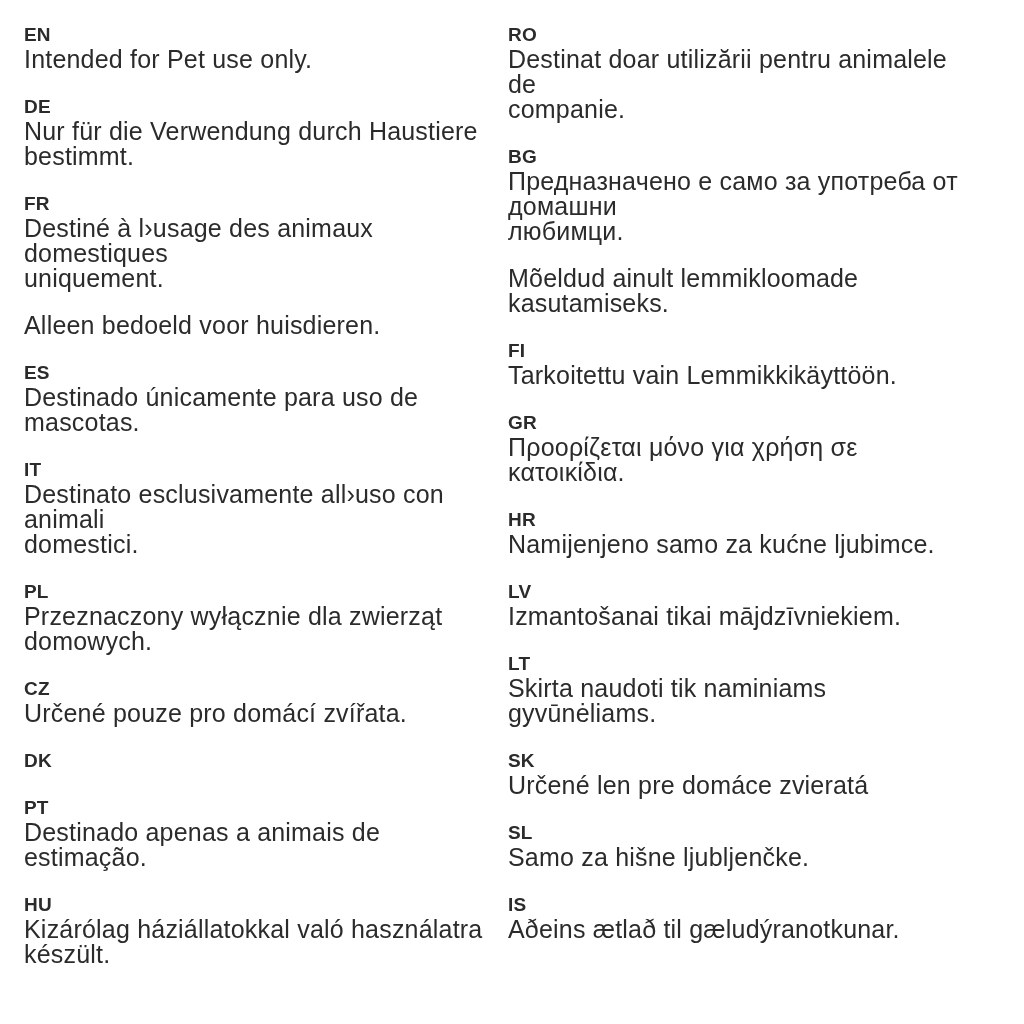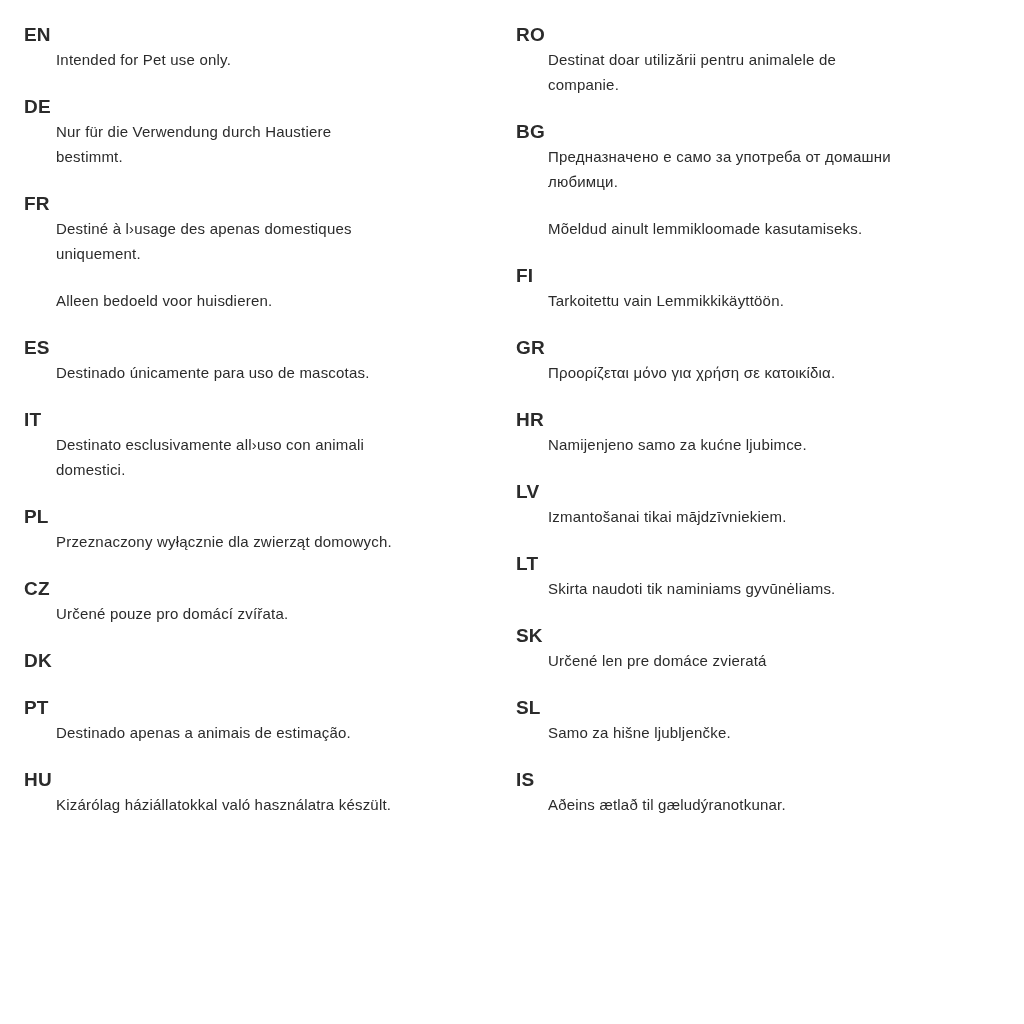--- a/index.html
+++ b/index.html
@@ -13,41 +13,40 @@
     overflow: hidden;
     font-family: "Liberation Sans", "DejaVu Sans", sans-serif;
     color: #2b2b2b;
   }
   .page {
     box-sizing: border-box;
     width: 1024px;
     height: 1024px;
     padding: 22px 24px;
     display: flex;
-    gap: 24px;
+    gap: 16px;
   }
   .column {
     width: 468px;
     flex: 0 0 468px;
   }
   .entry {
     margin-bottom: 22px;
   }
   .code {
     font-size: 19px;
     line-height: 25px;
     font-weight: 700;
     letter-spacing: 0.2px;
   }
   .text {
-    font-size: 15px;
+    font-size: 25px;
     line-height: 25px;
     letter-spacing: 0.2px;
     white-space: pre-line;
-    margin-left: 32px;
   }
 </style>
 </head>
 <body>
 
 <div class="page">
 
   <div class="column">
 
     <div class="entry">
@@ -56,21 +55,21 @@
     </div>
 
     <div class="entry">
       <div class="code">DE</div>
       <div class="text">Nur für die Verwendung durch Haustiere
 bestimmt.</div>
     </div>
 
     <div class="entry">
       <div class="code">FR</div>
-      <div class="text">Destiné à l›usage des apenas domestiques
+      <div class="text">Destiné à l›usage des animaux domestiques
 uniquement.</div>
     </div>
 
     <div class="entry">
       <div class="text">Alleen bedoeld voor huisdieren.</div>
     </div>
 
     <div class="entry">
       <div class="code">ES</div>
       <div class="text">Destinado únicamente para uso de mascotas.</div>

